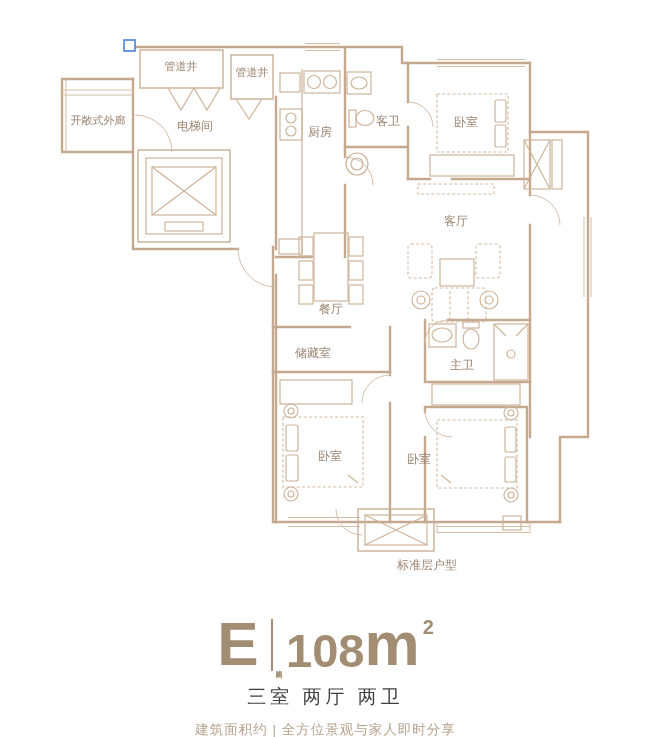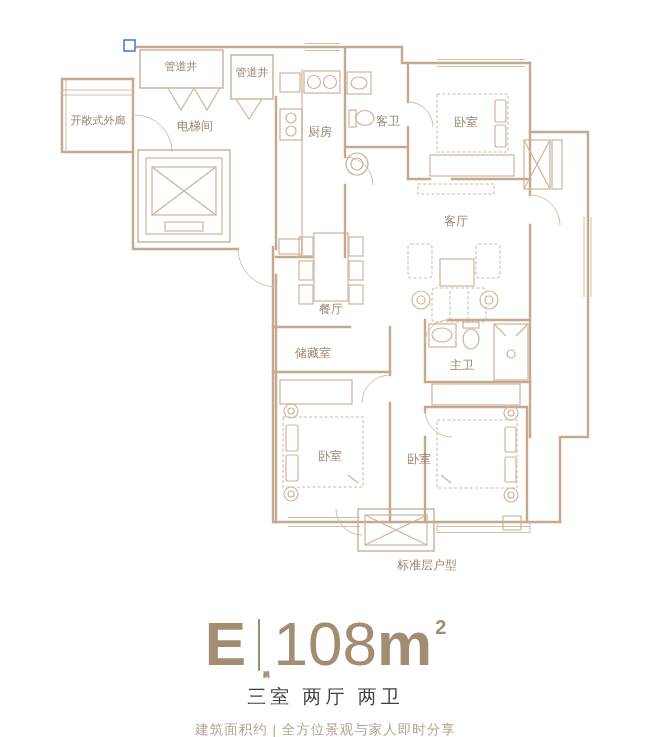--- a/index.html
+++ b/index.html
@@ -19,21 +19,21 @@
   .lbl{font-family:"Liberation Sans","DejaVu Sans",sans-serif;font-size:12px;fill:#9b8571;}
   .lblsm{font-size:11px;}
   .handle{fill:#ffffff;stroke:#4a80d9;stroke-width:1.6;}
   
   .unit-info{position:absolute;left:0;top:598px;width:651px;text-align:center;color:#a28d72;}
   .unit-line{display:flex;align-items:flex-end;justify-content:center;line-height:1;}
   .unit-letter{font-size:62px;font-weight:bold;line-height:.92;}
   .unit-divider{width:2px;height:52px;background:#a28d72;margin:0 0 1px 12px;}
   .area-prefix{writing-mode:vertical-rl;text-orientation:upright;font-size:6.5px;letter-spacing:.5px;
     color:#a28d72;margin:0 4px 5px 3px;}
-  .area-number{font-size:62px;font-weight:normal;line-height:.92;}
+  .area-number{font-size:47px;font-weight:bold;line-height:.92;}
   .area-unit{font-size:62px;font-weight:bold;line-height:.92;}
   .area-sup{font-size:20px;font-weight:bold;align-self:flex-start;margin:2px 0 0 3px;}
   .layout-summary{font-size:19px;letter-spacing:4px;margin-top:12px;color:#404040;}
   .tagline{font-size:13.5px;letter-spacing:1px;margin-top:11px;color:#b5a28e;}
 </style>
 </head>
 <body>
 
 <div class="stage">
 

